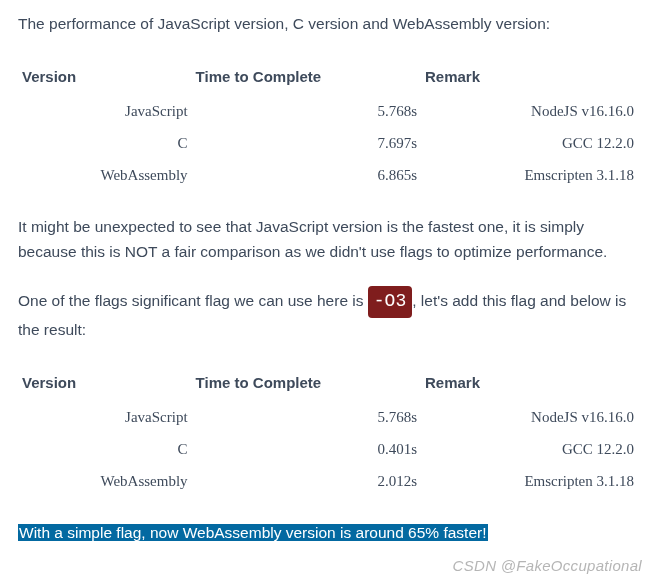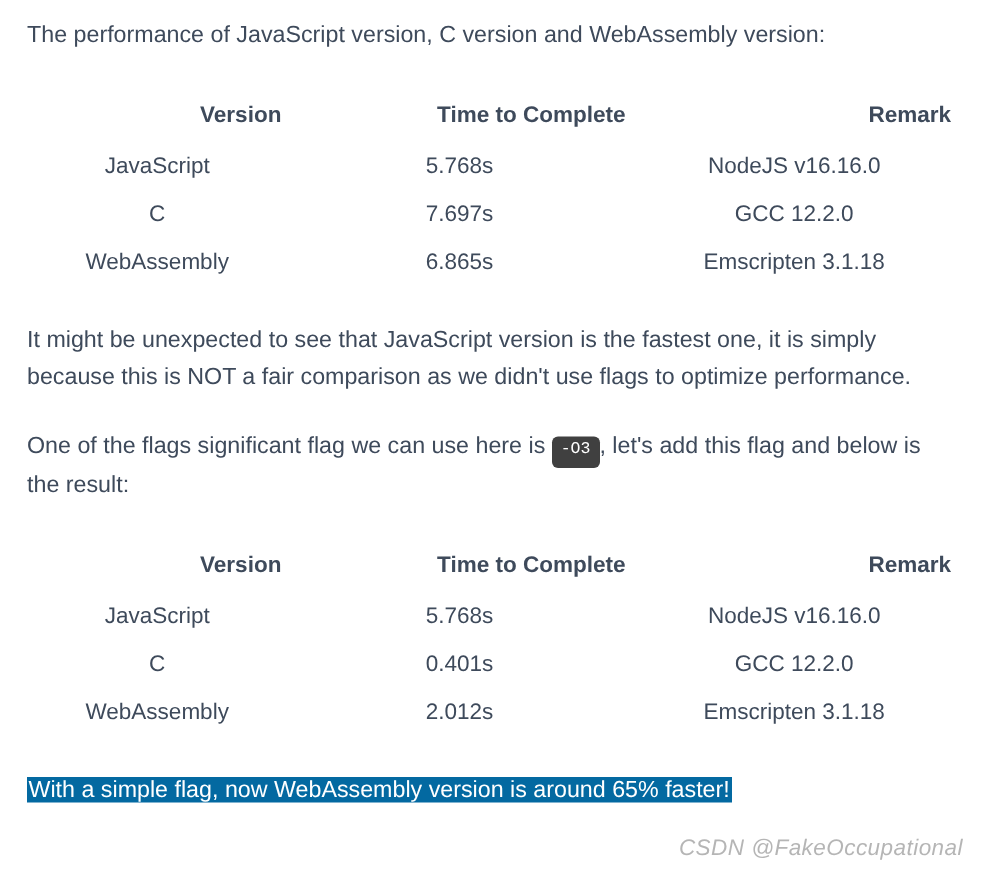--- a/index.html
+++ b/index.html
@@ -16,40 +16,41 @@
     }
     p { margin-bottom: 22px; }
     table {
       width: 100%;
       border-collapse: collapse;
       margin-bottom: 24px;
       font-size: 15px;
     }
     th {
       font-weight: 600;
-      text-align: right;
+      text-align: left;
       padding: 6px 4px;
       color: #3e4a5b;
     }
     td {
       padding: 4px 4px;
-      text-align: center;
+      text-align: right;
       color: #3e4a5b;
+      font-family: Liberation Serif, serif;
     }
     td:first-child { width: 28%; }
     td:nth-child(2) { width: 37%; }
     td:nth-child(3) { width: 35%; }
     .code-pill {
       display: inline-block;
-      background: #404040;
+      background: #7f1d1d;
       color: #fff;
       border-radius: 4px;
       padding: 1px 6px 2px 6px;
       font-family: "Courier New", monospace;
-      font-size: 11px;
+      font-size: 18px;
       vertical-align: baseline;
     }
     .highlighted {
       background: #0369a1;
       color: #fff;
       display: inline;
       padding: 0 1px;
     }
     .watermark {
       position: absolute;

